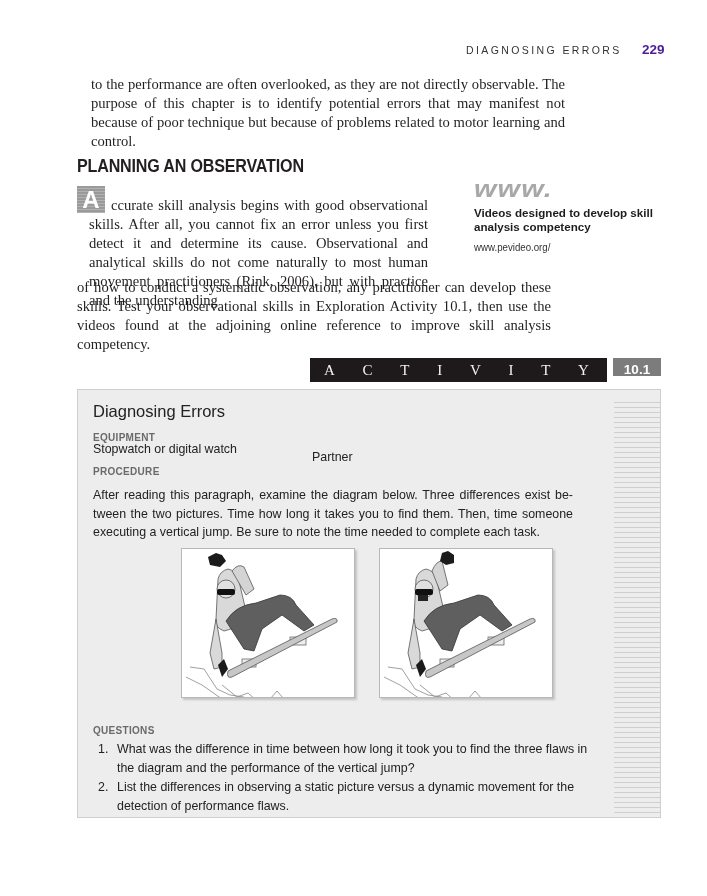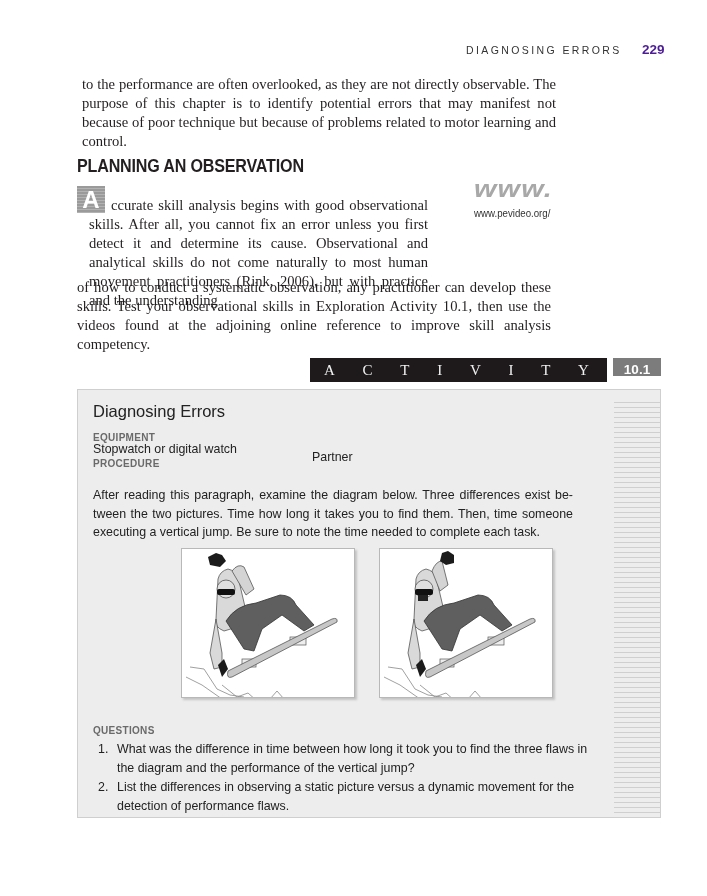--- a/index.html
+++ b/index.html
@@ -14,21 +14,21 @@
   .running-title {
     font-family: "Liberation Sans", sans-serif; font-size: 10.5px; letter-spacing: 2.4px; color: #333;
   }
   .page-number {
     position: absolute; left: 176px; top: -2px;
     font-family: "Liberation Sans", sans-serif; font-size: 13.5px; font-weight: bold; color: #4c1d95;
   }
   .body-text {
     position: absolute; font-size: 14.6px; line-height: 19px; text-align: justify; color: #231f20;
   }
-  .p1 { top: 75px; left: 82px; width: 474px; }
+  .p1 { top: 75px; left: 91px; width: 474px; }
   .section-heading {
     position: absolute; top: 156px; left: 77px;
     font-family: "Liberation Sans", sans-serif; font-weight: bold; font-size: 17.5px; letter-spacing: -0.2px;
     transform: scaleX(0.92); transform-origin: left; color: #231f20;
   }
   .p2-wrap { position: absolute; top: 184px; left: 77px; width: 363px; }
   .drop-cap {
     float: left; width: 28px; height: 27px; margin: 2px 6px 0 0;
     background: repeating-linear-gradient(180deg, #9a9a9a 0 2px, #b2b2b2 2px 3px);
     color: #fff; font-family: "Liberation Sans", sans-serif; font-weight: bold; font-size: 24px;
@@ -62,21 +62,21 @@
     position: absolute; top: 389px; left: 77px; width: 584px; height: 429px;
     background: #ededed; border: 1px solid #cfcfcf; box-sizing: border-box;
   }
   .stripe-col {
     position: absolute; top: 8px; right: 0; width: 46px; bottom: 0;
     background: repeating-linear-gradient(180deg, #ededed 0 4px, #cfcfcf 4px 5px);
   }
   .act-title { position: absolute; top: 12px; left: 15px; font-family: "Liberation Sans", sans-serif; font-size: 16.5px; color: #222; }
   .act-label { position: absolute; left: 15px; font-family: "Liberation Sans", sans-serif; font-size: 10px; font-weight: bold; color: #6a6a6a; letter-spacing: 0.3px; }
   .lbl-equip { top: 42px; }
-  .lbl-proc { top: 68px; }
+  .lbl-proc { top: 76px; }
   .lbl-quest { top: 335px; }
   .act-text { position: absolute; font-family: "Liberation Sans", sans-serif; font-size: 12.4px; color: #222; line-height: 18.5px; }
   .equip-1 { top: 50px; left: 15px; }
   .equip-2 { top: 58px; left: 234px; }
   .proc-text { top: 96px; left: 15px; width: 480px; text-align: justify; }
   .figure-panel {
     position: absolute; top: 158px; width: 172px; height: 148px; background: #fff;
     border: 1px solid #b8b8b8; box-shadow: 2px 2px 2px #c4c4c4; overflow: hidden;
   }
   .fig-left { left: 103px; }
@@ -99,20 +99,21 @@
 
 <div class="p2-wrap">
   <div class="drop-cap">A</div>
   <p class="p2" style="margin:12px">ccurate skill analysis begins with good observational skills. After all, you cannot fix an error unless you first detect it and determine its cause. Observational and analytical skills do not come naturally to most human movement practi­tioners (Rink, 2006), but with practice and the understanding</p>
 </div>
 
 <p class="body-text p3" style="margin:0">of how to conduct a systematic observation, any practitioner can develop these skills. Test your observational skills in Exploration Activity 10.1, then use the videos found at the adjoining online reference to improve skill analysis competency.</p>
 
 <div class="sidebar-ref">
   <div class="www-label">www.</div>
+  <div class="ref-title">Videos designed to develop skill analysis competency</div>
   <div class="ref-url">www.pevideo.org/</div>
 </div>
 
 <div class="banner">
   <div class="banner-exploration">exploration</div>
   <div class="banner-activity">
     <span>A</span>
     <span>C</span>
     <span>T</span>
     <span>I</span>

